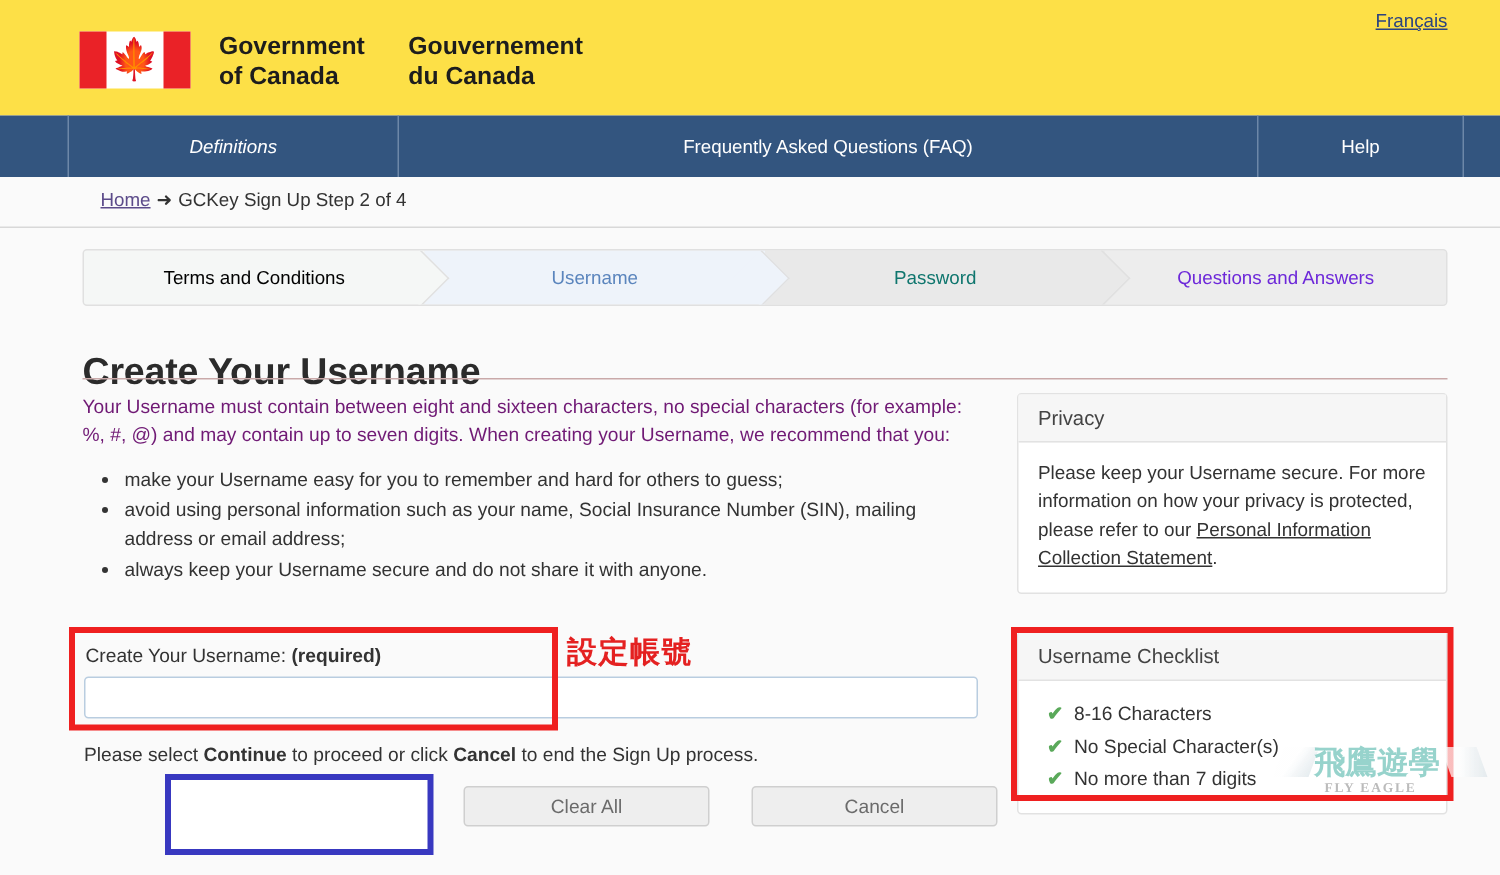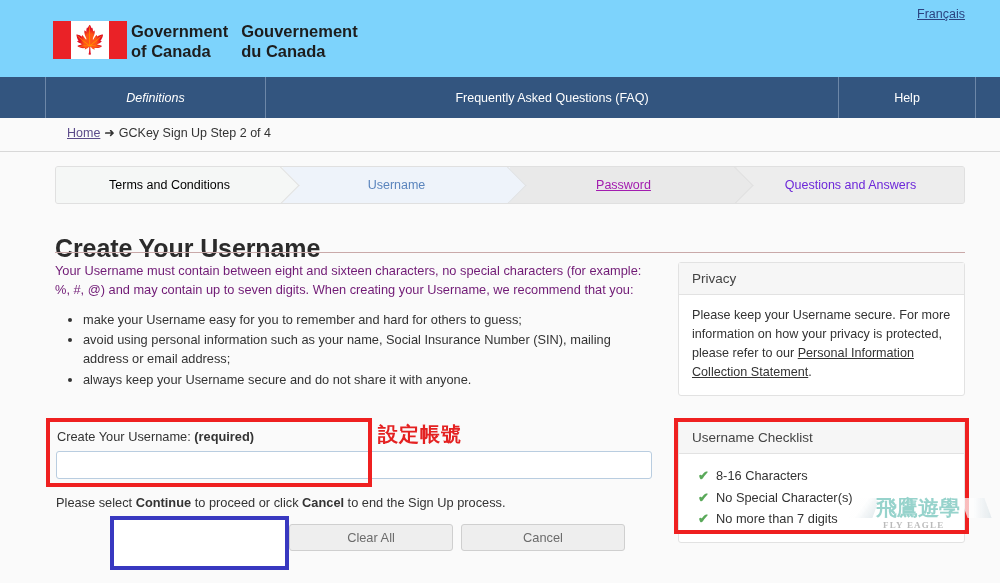--- a/index.html
+++ b/index.html
@@ -14,21 +14,21 @@
     color: #333333;
     overflow: hidden;
     position: relative;
   }
 
   
   .topbar {
     position: absolute;
     left: 0; top: 0;
     width: 1000px; height: 77px;
-    background: #7dd3fc;
+    background: #fde047;
   }
   .lang-link {
     position: absolute;
     right: 35px; top: 7px;
     font-size: 12.5px;
     color: #2b4380;
     text-decoration: underline;
     cursor: pointer;
   }
   .brand {
@@ -53,23 +53,23 @@
   .flag .band.r { right: 0; }
   .flag .leaf {
     position: absolute;
     left: 50%; top: 50%;
     transform: translate(-50%, -50%);
     font-size: 27px;
     line-height: 1;
     color: #ea2227;
   }
   .wordmark {
-    margin-left: 4px;
-    display: flex;
-    gap: 13px;
+    margin-left: 19px;
+    display: flex;
+    gap: 29px;
   }
   .wordmark .wm {
     font-size: 16.5px;
     font-weight: bold;
     line-height: 1.22;
     color: #1d1d1d;
     white-space: pre-line;
   }
 
   
@@ -136,21 +136,21 @@
     display: flex;
     align-items: center;
     justify-content: center;
     font-size: 12.5px;
     box-sizing: border-box;
     cursor: pointer;
   }
   .step .txt { position: relative; z-index: 3; }
   .step.done    { background: #f5f7f6; color: #000000; }
   .step.current { background: #eef3fa; color: #5b85bd; }
-  .step.todo    { background: #e9e9e9; color: #a21caf; text-decoration: underline; }
+  .step.todo    { background: #e9e9e9; color: #0f766e; }
   .step.todo2   { background: #ededed; color: #6d28d9; }
   
   .step .chev {
     position: absolute;
     right: -11px; top: 50%;
     width: 26px; height: 26px;
     margin-top: -13px;
     transform: rotate(45deg);
     border-top: 1px solid #e0e0e0;
     border-right: 1px solid #e0e0e0;
@@ -248,20 +248,21 @@
   }
   .btn.primary {
     background: #33557f;
     color: #ffffff;
     border: 1px solid #27405f;
   }
   .btn.secondary {
     background: #eeeeee;
     color: #6b6b6b;
     border: 1px solid #cfcfcf;
+    margin-left: 20px;
   }
 
   
   .panel {
     position: absolute;
     left: 678px;
     width: 287px;
     background: #ffffff;
     border: 1px solid #e2e2e2;
     border-radius: 3px;

